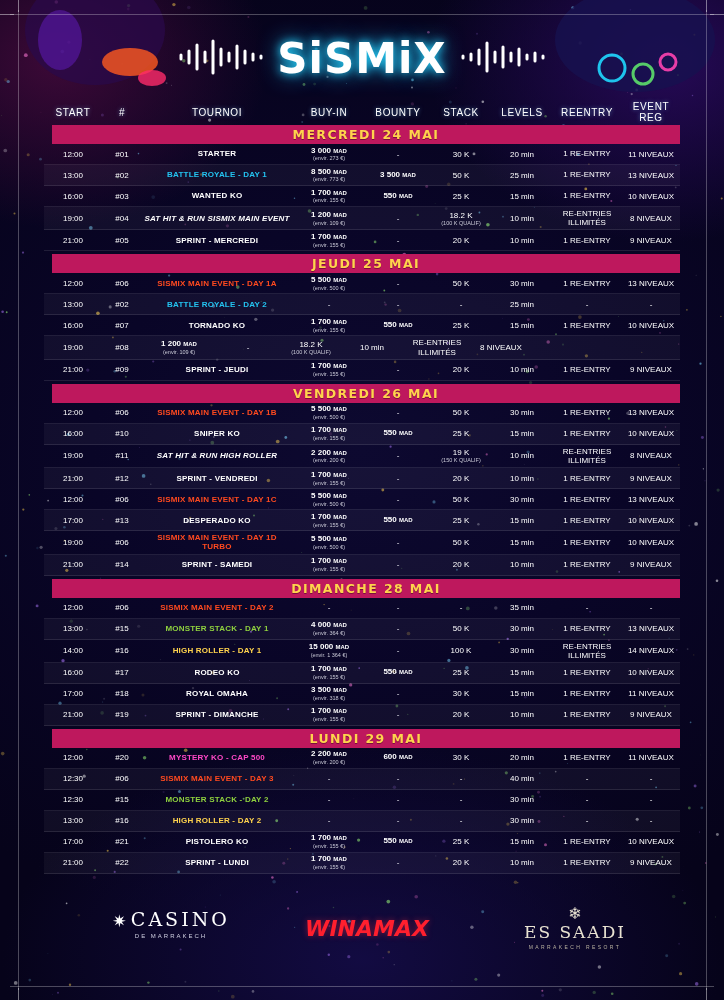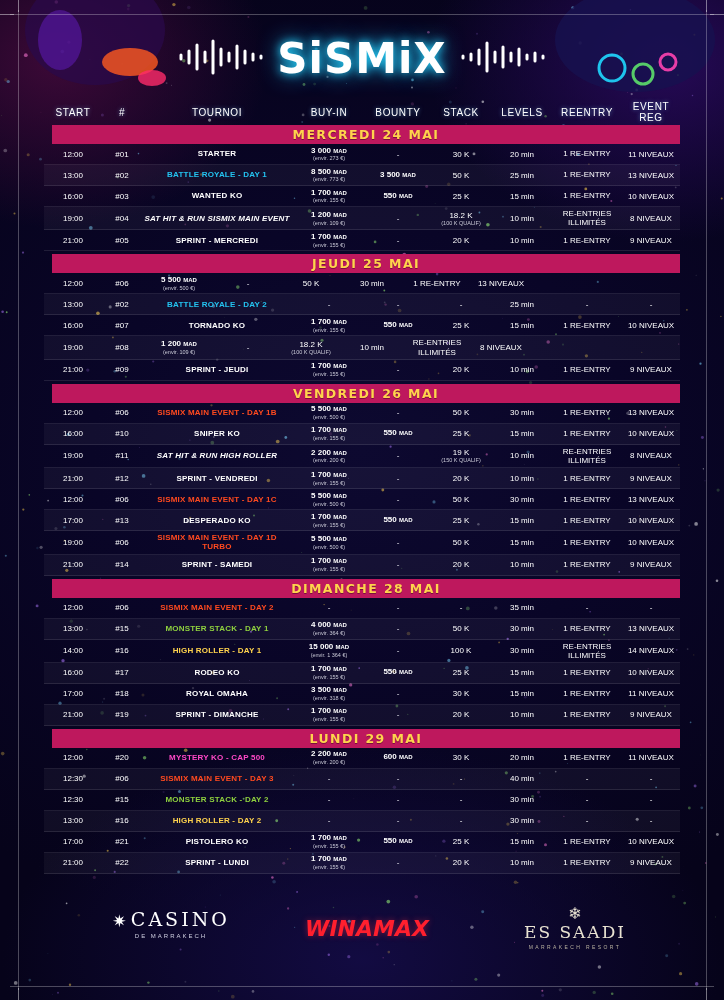--- a/index.html
+++ b/index.html
@@ -789,20 +789,23 @@
         <div class="day-bar">
           <span>JEUDI 25 MAI</span>
         </div>
         <div class="row ev-row">
           <div class="cell col-start">
             <span class="plain">12:00</span>
           </div>
           <div class="cell col-num">
             <span class="plain">#06</span>
           </div>
+          <div class="cell col-tour">
+            <span class="t-name" style="color:#ff4a1f">SISMIX MAIN EVENT - DAY 1A</span>
+          </div>
           <div class="cell col-buyin">
             <span class="amount">5 500 <span class="cur">MAD</span></span>
             <span class="sub">(envir. 500 €)</span>
           </div>
           <div class="cell col-bounty">
             <span class="dash">-</span>
           </div>
           <div class="cell col-stack">
             <span class="plain">50 K</span>
           </div>

